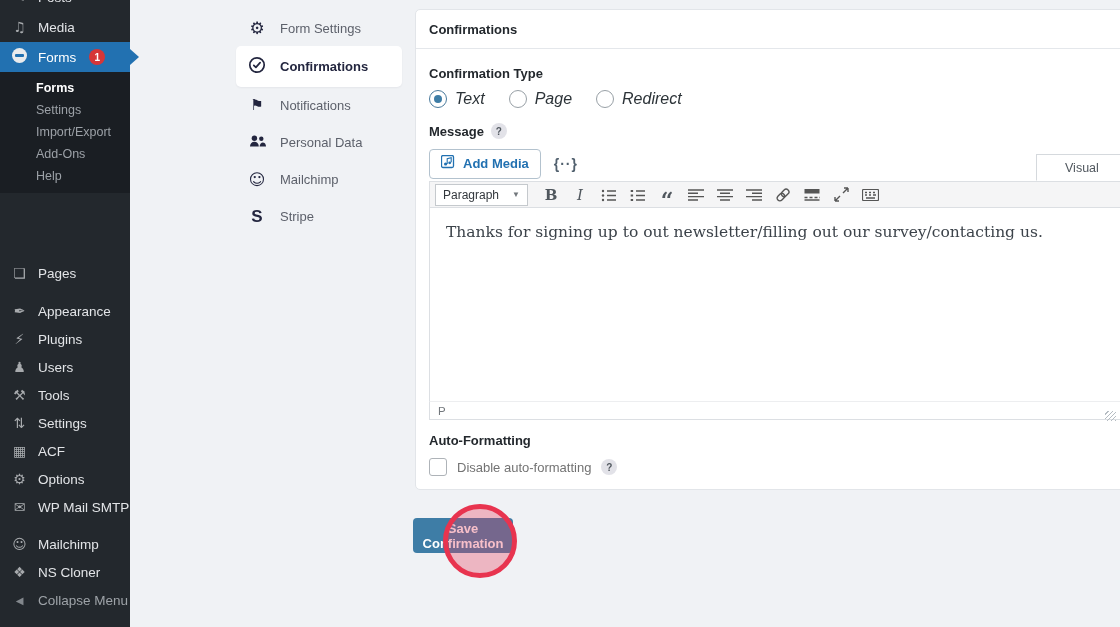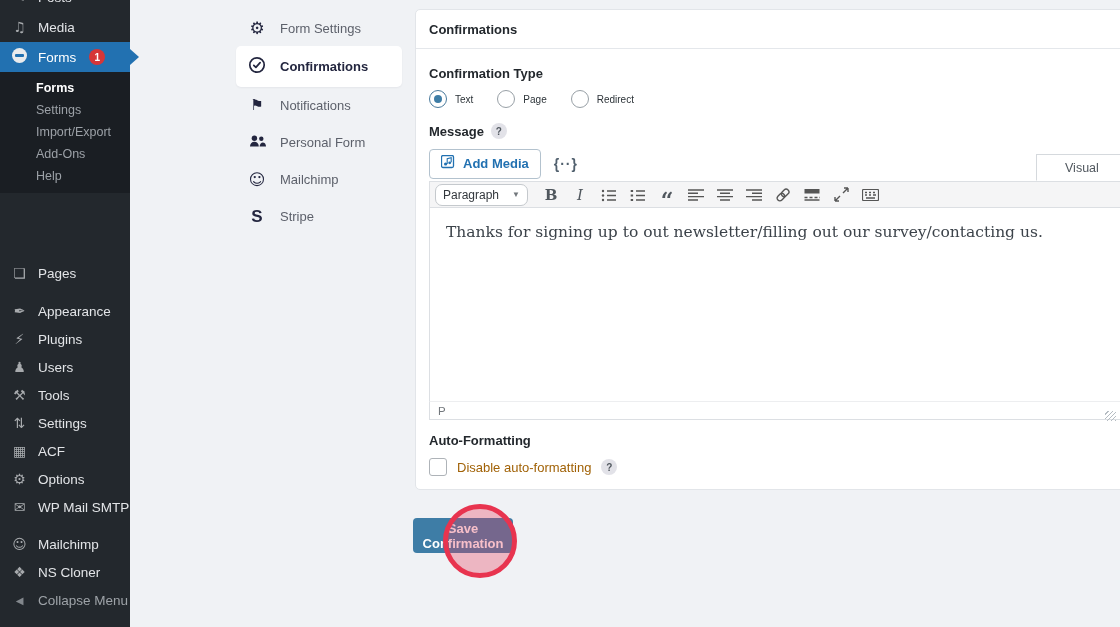--- a/index.html
+++ b/index.html
@@ -48,40 +48,40 @@
          border:1px solid #e2e5e9;border-radius:5px 0 0 5px;box-sizing:border-box;z-index:1;}
   .panel-header{height:38px;display:flex;align-items:center;padding-left:13px;
                 border-bottom:1px solid #e4e7eb;font-size:13px;font-weight:bold;color:#23282d;}
   .sec-label{margin:17px 0 0 13px;font-size:13px;font-weight:bold;color:#23282d;display:flex;align-items:center;}
   .radio-row{display:flex;align-items:center;margin:9px 0 0 13px;gap:8px;}
   .radio{width:18px;height:18px;border:1px solid #98a0a6;border-radius:50%;background:#fff;
          display:inline-block;box-sizing:border-box;position:relative;flex:none;cursor:pointer;}
   .radio.sel{border-color:#4a7a9c;}
   .radio.sel::after{content:"";position:absolute;left:4px;top:4px;right:4px;bottom:4px;
                     border-radius:50%;background:#3e7da6;}
-  .radio-label{font-size:10px;color:#2c3338;margin-right:16px;}
+  .radio-label{font-size:16px;color:#2c3338;margin-right:16px;font-style:italic;}
   .badge-q{display:inline-flex;align-items:center;justify-content:center;width:16px;height:16px;
            border-radius:50%;background:#e2e2e8;color:#50575e;font-size:10px;font-weight:bold;
            margin-left:7px;cursor:pointer;}
 
   
   .editor{position:relative;margin:7px 0 0 13px;width:695px;}
   .media-row{height:35px;display:flex;align-items:center;}
   .add-media{display:inline-flex;align-items:center;gap:7px;height:30px;padding:0 11px;
              border:1px solid #b3c2ce;border-radius:4px;background:#fff;color:#2271b1;
              font-size:13px;font-weight:bold;cursor:pointer;}
   .merge-tag{margin-left:13px;color:#51606e;font-size:14px;font-weight:bold;cursor:pointer;letter-spacing:1px;}
   .tabs{position:absolute;top:8px;left:607px;display:flex;z-index:2;}
   .tab{height:27px;box-sizing:border-box;display:flex;align-items:center;padding:0 28px;
        font-size:12.5px;color:#50575e;border:1px solid #d5d9dd;cursor:pointer;}
   .tab.active{background:#fff;border-bottom-color:#fff;}
   .tab.inactive{background:#ebecef;border-left:none;}
   .toolbar{height:27px;background:#f5f5f6;border:1px solid #dcdfe3;display:flex;align-items:center;
            gap:5px;padding:0 5px;box-sizing:border-box;}
-  .para-select{width:93px;height:22px;border:1px solid #c5c9cd;border-radius:7px;background:#fff;
+  .para-select{width:93px;height:22px;border:1px solid #c5c9cd;border-radius:0;background:#fff;
                font-size:12px;color:#32373c;display:flex;align-items:center;justify-content:space-between;
                padding:0 7px;box-sizing:border-box;margin-right:6px;cursor:pointer;}
   .caret{font-size:8px;color:#72777c;}
   .tb-btn{width:24px;height:22px;display:flex;align-items:center;justify-content:center;
           border-radius:2px;color:#50575e;cursor:pointer;flex:none;}
   .tb-b{font-family:"DejaVu Serif",serif;font-weight:bold;font-size:15px;}
   .tb-i{font-family:"DejaVu Serif",serif;font-style:italic;font-size:15px;}
   .tb-q{font-family:"DejaVu Serif",serif;font-weight:bold;font-size:22px;line-height:8px;padding-top:10px;}
   .tb-btn svg{display:block;}
   .content{height:193px;border-left:1px solid #dcdfe3;border-right:1px solid #dcdfe3;background:#fff;
@@ -89,21 +89,21 @@
            box-sizing:border-box;line-height:1.4;}
   .statusbar{height:19px;border:1px solid #dcdfe3;border-top:1px solid #edeef0;display:flex;
              align-items:center;padding-left:8px;font-size:11.5px;color:#72777c;
              box-sizing:border-box;position:relative;background:#fff;}
   .grippy{position:absolute;right:614px;bottom:3px;width:11px;height:10px;cursor:nwse-resize;
           background:repeating-linear-gradient(135deg,transparent 0 2px,#b5bcc2 2px 3px);}
 
   .checkbox-row{display:flex;align-items:center;margin:10px 0 0 13px;gap:10px;}
   .checkbox{width:18px;height:18px;border:1px solid #aeb3b8;border-radius:3px;background:#fff;
             box-sizing:border-box;flex:none;cursor:pointer;}
-  .cb-label{font-size:13px;color:#a16207;}
+  .cb-label{font-size:13px;color:#737373;}
 
   
   .save-btn{position:absolute;left:413px;top:518px;width:100px;height:35px;background:#3e7da6;
             border:none;border-radius:4px;color:#fff;font-weight:bold;font-size:13px;
             font-family:"Liberation Sans",sans-serif;cursor:pointer;z-index:1;}
   .annotation-circle{position:absolute;left:443px;top:504px;width:74px;height:74px;box-sizing:border-box;
             border:5px solid #e8344f;border-radius:50%;background:rgba(230,60,90,.33);
             z-index:5;pointer-events:none;}
 </style>
 </head>
@@ -209,21 +209,21 @@
   </div>
   <div class="sn-row">
     <span class="sn-ic">
       <svg width="17" height="14" viewBox="0 0 17 14" fill="#23263f">
           <circle cx="5.4" cy="4.2" r="2.7"></circle>
           <path d="M1 12.5c0-3.1 2-4.7 4.4-4.7s4.4 1.6 4.4 4.7z"></path>
           <circle cx="12.3" cy="4.8" r="2.2"></circle>
           <path d="M10.6 12.5c.3-2.6 1.7-4.1 3.1-4.1 1.9 0 3.3 1.6 3.3 4.1z"></path>
         </svg>
     </span>
-    <span>Personal Form</span>
+    <span>Personal Data</span>
   </div>
   <div class="sn-row">
     <span class="sn-ic" style="font-size:16px;">☺</span>
     <span>Mailchimp</span>
   </div>
   <div class="sn-row">
     <span class="sn-ic stripe">S</span>
     <span>Stripe</span>
   </div>
 </nav>

